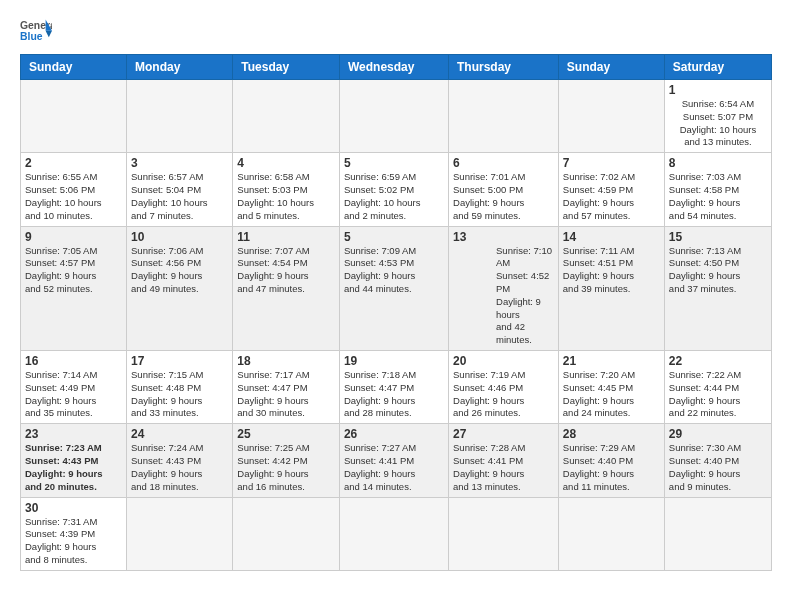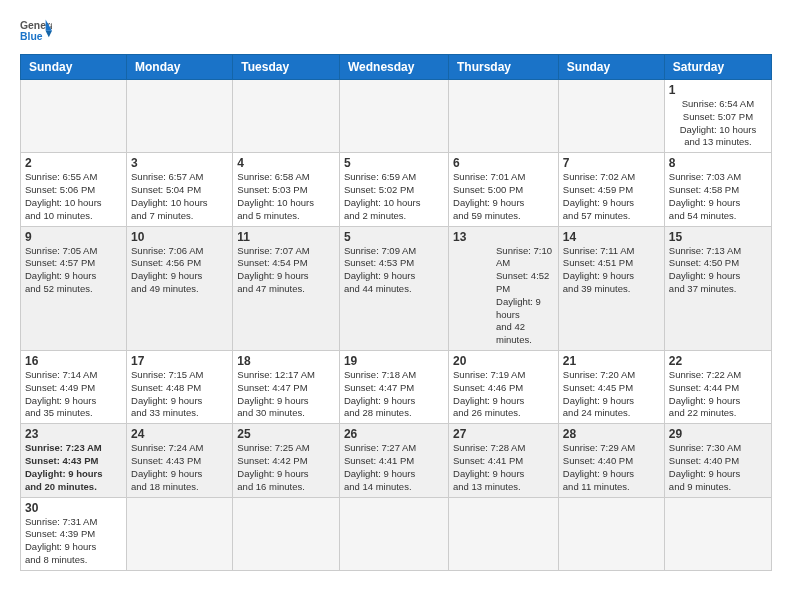--- a/index.html
+++ b/index.html
@@ -247,21 +247,21 @@
           </td>
           <td>
             <span class="day-number">17</span>
             <div class="day-info" style="white-space: pre-line;">Sunrise: 7:15 AM
 Sunset: 4:48 PM
 Daylight: 9 hours
 and 33 minutes.</div>
           </td>
           <td>
             <span class="day-number">18</span>
-            <div class="day-info" style="white-space: pre-line;">Sunrise: 12:17 AM
+            <div class="day-info" style="white-space: pre-line;">Sunrise: 7:17 AM
 Sunset: 4:47 PM
 Daylight: 9 hours
 and 30 minutes.</div>
           </td>
           <td>
             <span class="day-number">19</span>
             <div class="day-info" style="white-space: pre-line;">Sunrise: 7:18 AM
 Sunset: 4:47 PM
 Daylight: 9 hours
 and 28 minutes.</div>

